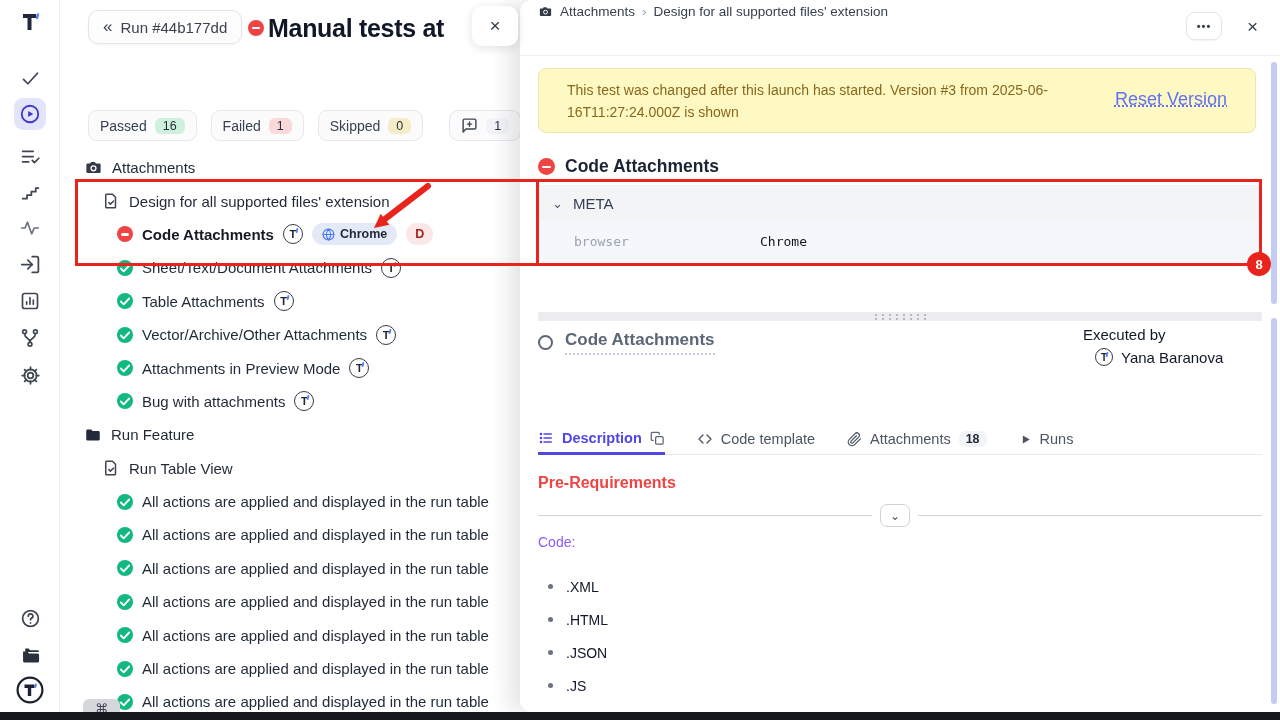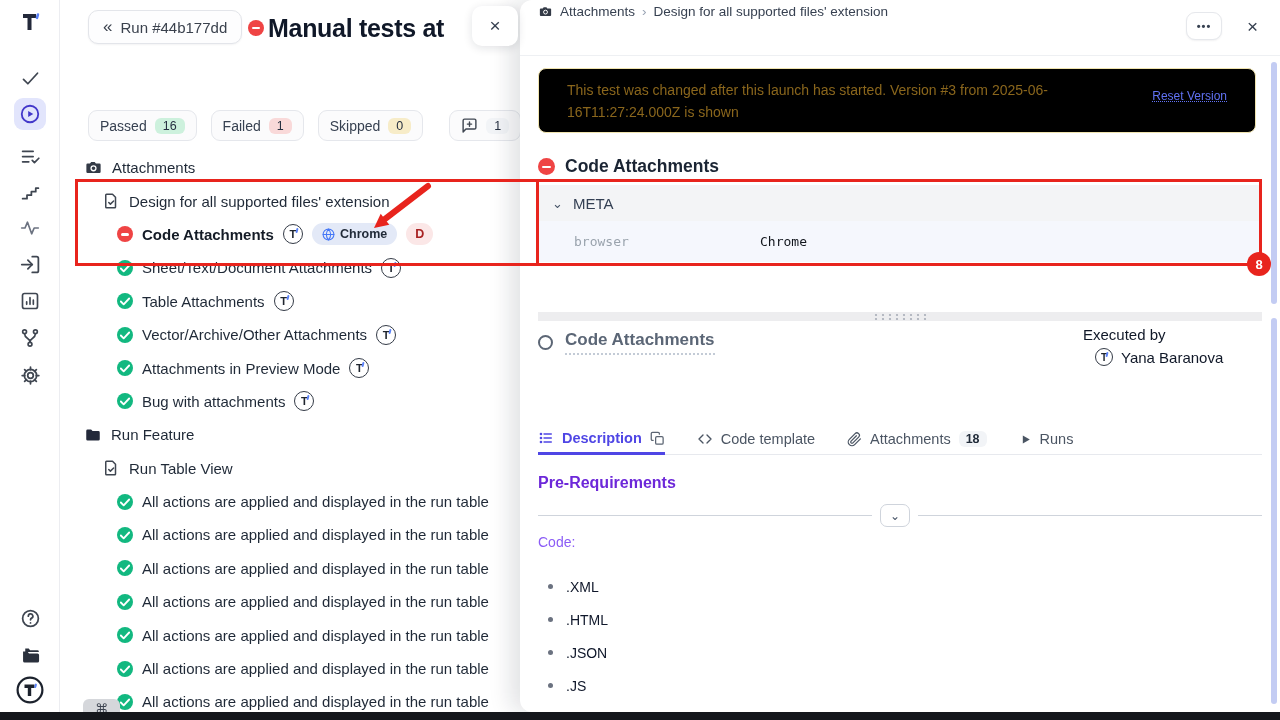--- a/index.html
+++ b/index.html
@@ -62,24 +62,24 @@
   .trowhead .lab { color:#667085; font-size:14px; }
   .trowhead .id { font-size:14.5px; font-weight:800; color:#101828;text-align:right; }
   .failtxt { font-size:14px; font-weight:800; color:#e02424; letter-spacing:.2px; }
   .defbadge { font-size:13px; font-weight:600; color:#e04444; border:1px dashed #f1a8a8; border-radius:4px; padding:2px 8px; background:#fffafa; }
   .morebtn { position:absolute; right:58px; top:12px; width:36px; height:28px; border:1px solid #e6e8ec; border-radius:9px;
     background:#fff; box-shadow:0 1px 2px rgba(16,24,40,.06); display:flex; align-items:center; justify-content:center;
     font-size:15px; font-weight:800; color:#374151; letter-spacing:1px; cursor:pointer; }
   .xclose { position:absolute; right:22px; top:16px; font-size:19px; color:#374151; cursor:pointer; }
   .hline { position:absolute; left:0; right:0; top:55px; height:1px; background:#eef0f3; }
 
-  .banner { position:absolute; left:18px; top:68px; width:718px; height:65px; background:#000000; border:1px solid #efe3ae;
+  .banner { position:absolute; left:18px; top:68px; width:718px; height:65px; background:#fef9c3; border:1px solid #efe3ae;
     border-radius:8px; }
   .banner .msg { position:absolute; left:28px; top:11px; width:545px; font-size:14px; line-height:1.55; color:#8a661c; }
-  .banner .lnk { position:absolute; right:28px; top:20px; font-size:12px; color:#6072f3; text-decoration:underline dotted; cursor:pointer; }
+  .banner .lnk { position:absolute; right:28px; top:20px; font-size:18px; color:#6072f3; text-decoration:underline dotted; cursor:pointer; }
 
   .h2row { position:absolute; left:18px; top:156px; display:flex; align-items:center; gap:10px; }
   .h2row .dotfail { width:17px; height:17px; } .h2row .dotfail::after { left:4px; top:7.5px; width:9px; }
   .h2row .h2 { font-size:17.5px; font-weight:800; color:#1b2534; }
 
   .meta { position:absolute; left:18px; top:185px; width:724px; }
   .meta .mhead { height:36px; background:#f3f4f6; display:flex; align-items:center; gap:10px; padding:0 14px;
     font-size:15px; color:#344054; cursor:pointer; }
   .meta .mrow { height:41px; background:#f5f7fd; display:flex; align-items:center;
     font-family:"DejaVu Sans Mono",monospace; font-size:13px; }
@@ -96,21 +96,21 @@
   .execd .row2 { display:flex; align-items:center; gap:8px; margin-top:5px; padding-left:12px; }
   .execd .tava { width:18px; height:18px; font-size:10px; }
 
   .tabs { position:absolute; left:18px; right:18px; top:424px; height:31px; display:flex; align-items:flex-start; gap:32px;
     border-bottom:1px solid #e7e9ee; }
   .tab { display:flex; align-items:center; gap:8px; font-size:14.5px; color:#4b5563; height:30px; cursor:pointer; }
   .tab.active { color:#4f46e5; font-weight:600; border-bottom:3px solid #4f46e5; height:31px; }
   .tab .badge { background:#f2f4f7; border-radius:6px; padding:1px 7px; font-size:12.5px; color:#1f2937; font-weight:600; }
   .copyic { cursor:pointer; }
 
-  .preh { position:absolute; left:18px; top:474px; font-size:16px; font-weight:800; color:#6d28d9; }
+  .preh { position:absolute; left:18px; top:474px; font-size:16px; font-weight:800; color:#ef4444; }
   .divline { position:absolute; left:18px; right:18px; top:515px; height:1px; background:#cfd4dc; }
   .chevpill { position:absolute; left:360px; top:504px; width:30px; height:23px; border:1px solid #cfd4dc; border-radius:7px;
     background:#fff; box-shadow:0 0 0 8px #fff; display:flex; align-items:center; justify-content:center;
     font-size:12px; color:#475467; cursor:pointer; }
   .codelabel { position:absolute; left:18px; top:534px; font-size:14px; color:#8b5cf6; }
   .blist { position:absolute; left:18px; top:570px; }
   .bitem { height:33px; display:flex; align-items:center; gap:13px; }
   .bitem .dot { width:5px; height:5px; border-radius:50%; background:#6b7280; margin-left:10px; }
   .bitem .bt { font-size:14px; color:#0f172a; }
 

